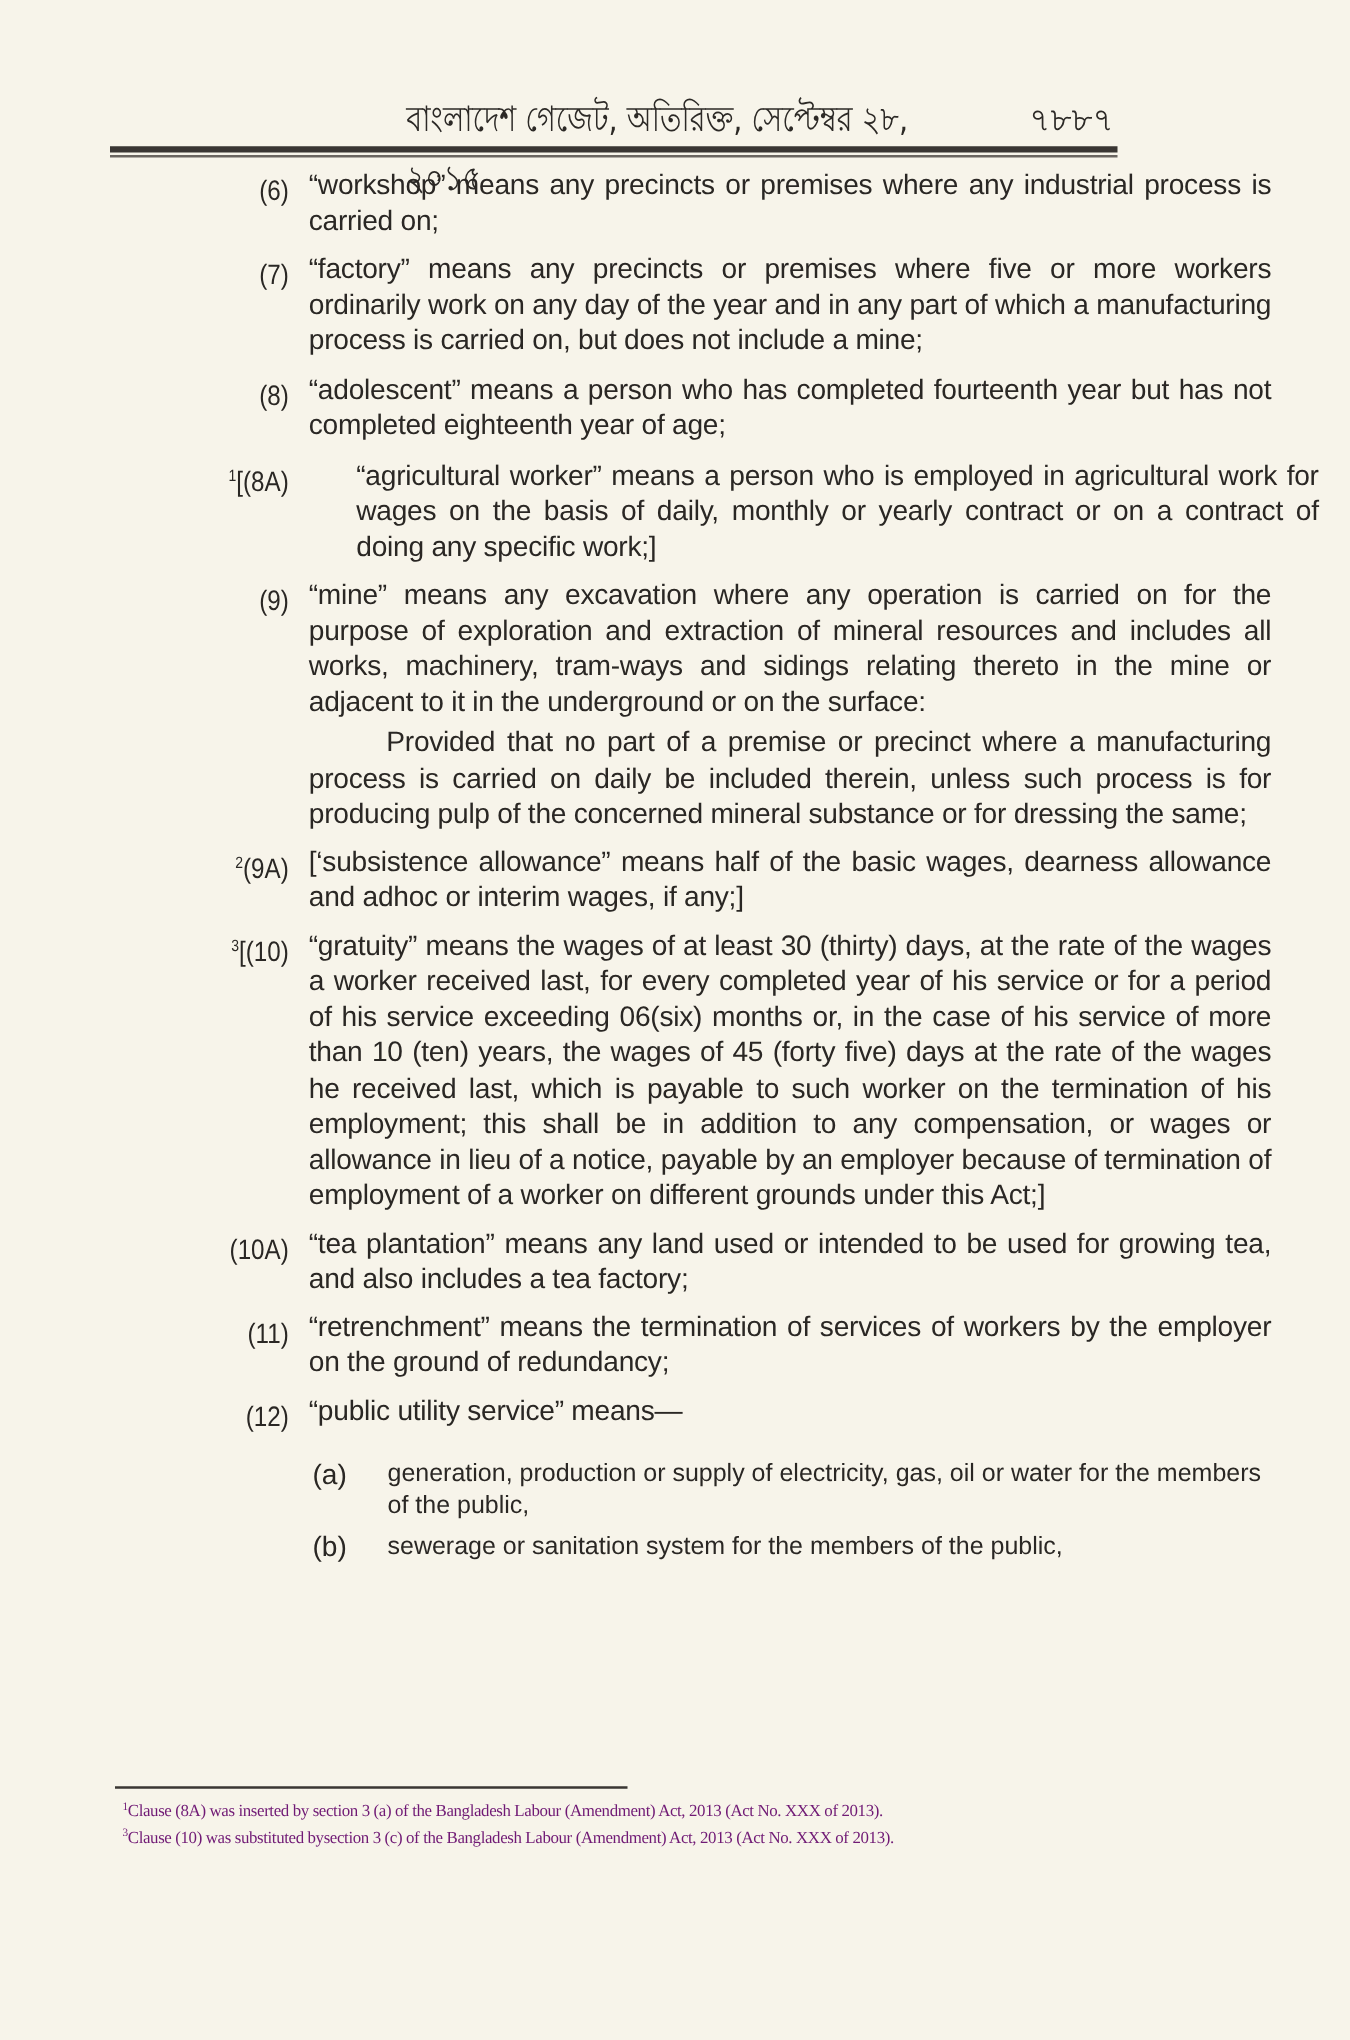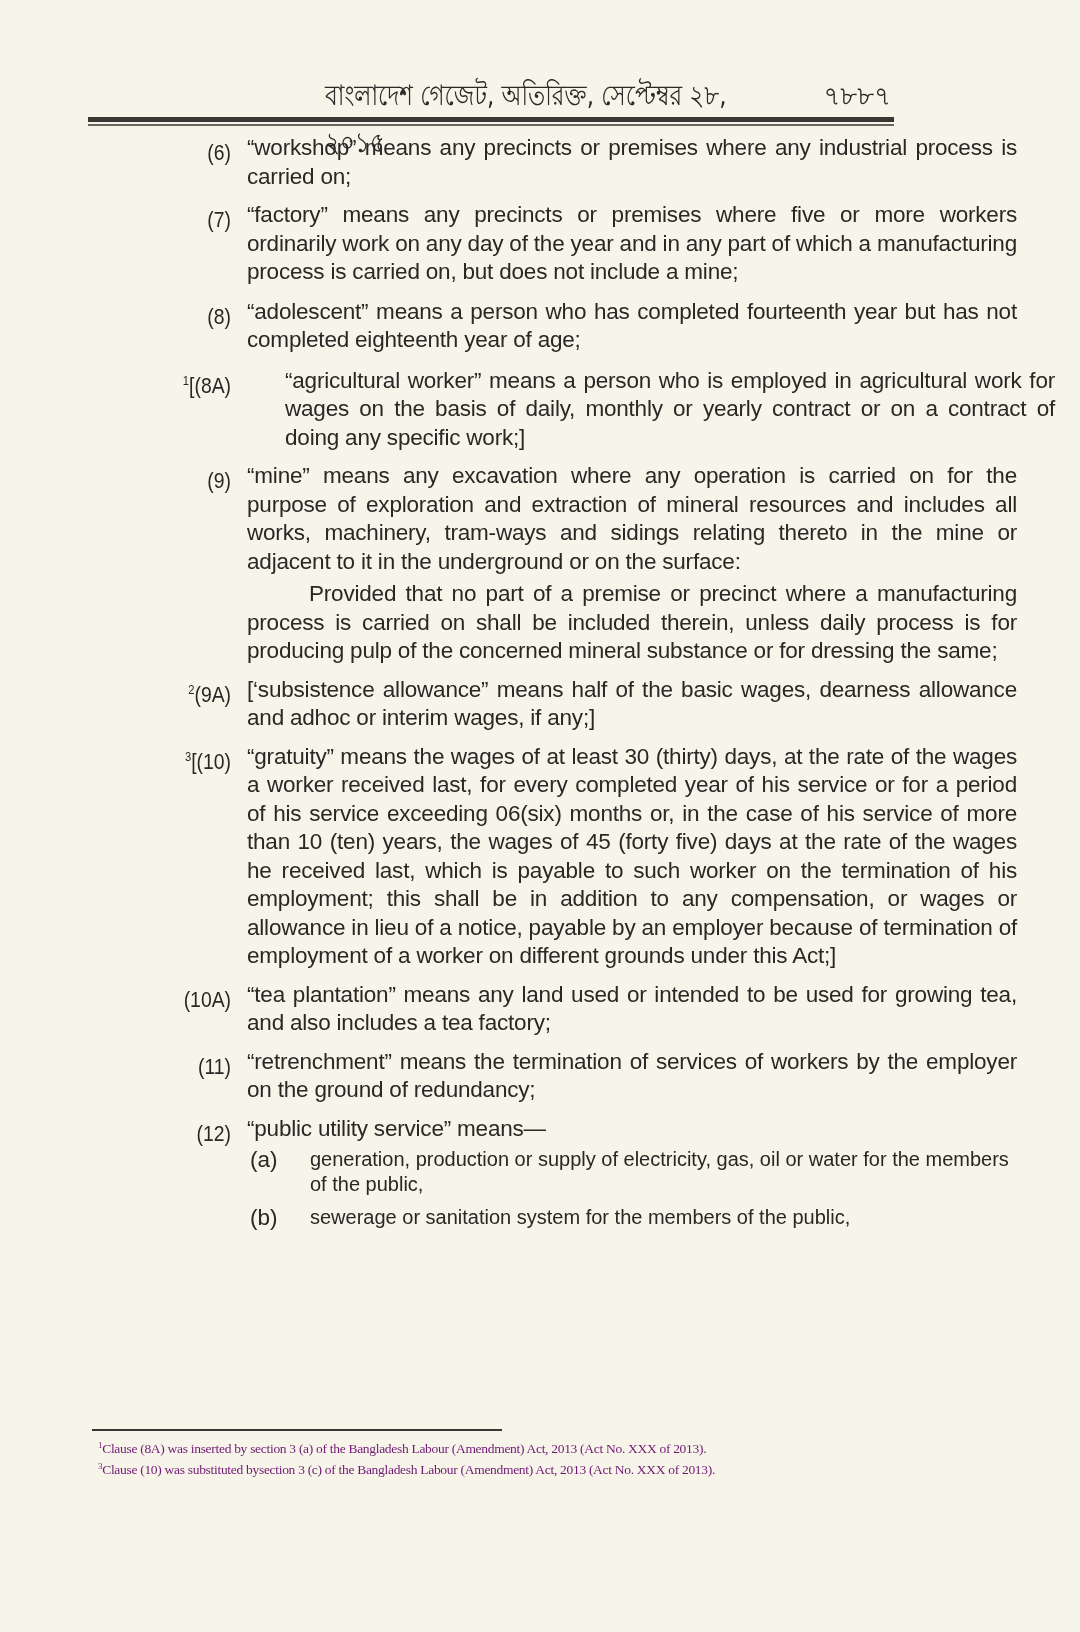--- a/index.html
+++ b/index.html
@@ -87,21 +87,21 @@
       <div class="clause-label"><sup>1</sup><span>[(8A)</span></div>
       <div class="clause-text">“agricultural worker” means a person who is employed in agricultural work for wages on the basis of daily, monthly or yearly contract or on a contract of doing any specific work;]</div>
     </div>
 
     <div class="clause" style="margin-bottom:4px;">
       <div class="clause-label"><sup></sup><span>(9)</span></div>
       <div class="clause-text">“mine” means any excavation where any operation is carried on for the purpose of exploration and extraction of mineral resources and includes all works, machinery, tram-ways and sidings relating thereto in the mine or adjacent to it in the underground or on the surface:</div>
     </div>
 
     <div class="clause" style="margin-bottom:10px;">
-      <div class="clause-text proviso">Provided that no part of a premise or precinct where a manufacturing process is carried on shall be included therein, unless daily process is for producing pulp of the concerned mineral substance or for dressing the same;</div>
+      <div class="clause-text proviso">Provided that no part of a premise or precinct where a manufacturing process is carried on daily be included therein, unless such process is for producing pulp of the concerned mineral substance or for dressing the same;</div>
     </div>
 
     <div class="clause" style="margin-bottom:10px;">
       <div class="clause-label"><sup>2</sup><span>(9A)</span></div>
       <div class="clause-text">[‘subsistence allowance” means half of the basic wages, dearness allowance and adhoc or interim wages, if any;]</div>
     </div>
 
     <div class="clause" style="margin-bottom:10px;">
       <div class="clause-label"><sup>3</sup><span>[(10)</span></div>
       <div class="clause-text">“gratuity” means the wages of at least 30 (thirty) days, at the rate of the wages a worker received last, for every completed year of his service or for a period of his service exceeding 06(six) months or, in the case of his service of more than 10 (ten) years, the wages of 45 (forty five) days at the rate of the wages he received last, which is payable to such worker on the termination of his employment; this shall be in addition to any compensation, or wages or allowance in lieu of a notice, payable by an employer because of termination of employment of a worker on different grounds under this Act;]</div>
@@ -110,21 +110,21 @@
     <div class="clause" style="margin-bottom:10px;">
       <div class="clause-label"><sup></sup><span>(10A)</span></div>
       <div class="clause-text">“tea plantation” means any land used or intended to be used for growing tea, and also includes a tea factory;</div>
     </div>
 
     <div class="clause" style="margin-bottom:10px;">
       <div class="clause-label"><sup></sup><span>(11)</span></div>
       <div class="clause-text">“retrenchment” means the termination of services of workers by the employer on the ground of redundancy;</div>
     </div>
 
-    <div class="clause" style="margin-bottom:4px;">
+    <div class="clause" style="margin-bottom:24px;">
       <div class="clause-label"><sup></sup><span>(12)</span></div>
       <div class="clause-text">“public utility service” means—</div>
     </div>
 
     <div class="sub" style="margin-bottom:8px;">
       <div class="sub-label">(a)</div>
       <div class="sub-text">generation, production or supply of electricity, gas, oil or water for the members of the public,</div>
     </div>
 
     <div class="sub">

